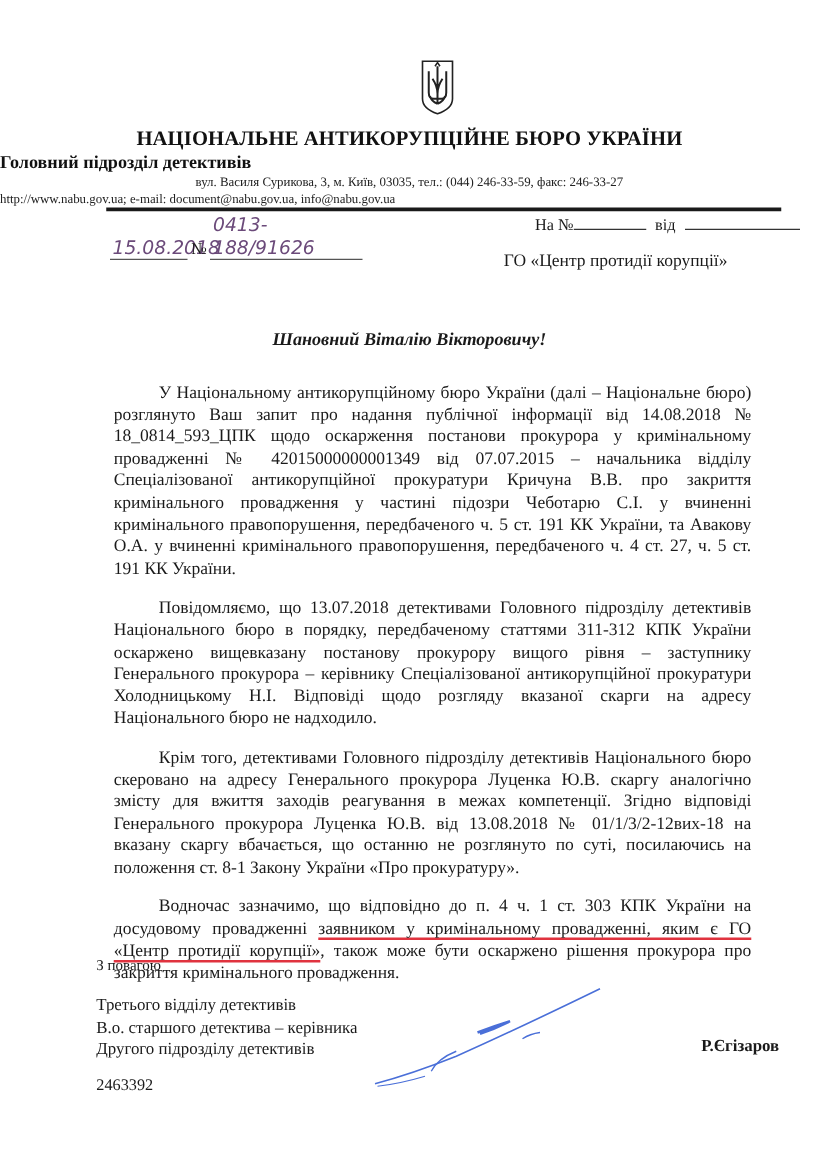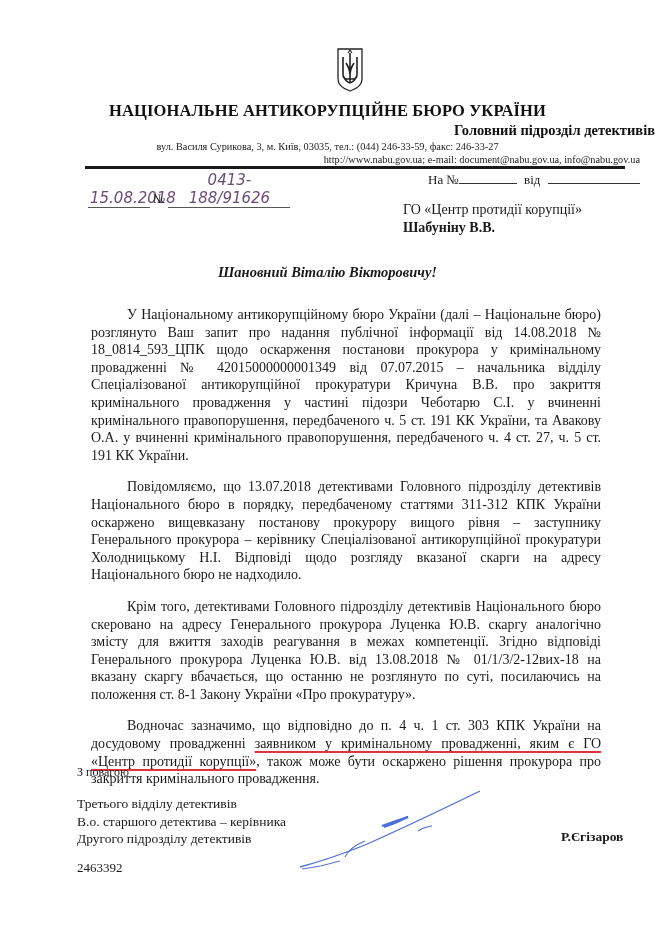--- a/index.html
+++ b/index.html
@@ -7,29 +7,29 @@
     width: 655px; height: 926px; background: #ffffff; position: relative; overflow: hidden;
     font-family: "Liberation Serif", "DejaVu Serif", serif; color: #1a1a1a;
   }
   .abs { position: absolute; }
   .emblem { left: 336px; top: 47px; width: 28px; height: 46px; }
   .org-title {
     left: 0; width: 655px; top: 101px; text-align: center;
     font-weight: bold; font-size: 16.5px; letter-spacing: 0.1px; color: #111;
   }
   .org-sub {
-    left: 0; width: 655px; top: 122px; text-align: right;
+    left: 0; width: 655px; top: 122px; text-align: left;
     font-weight: bold; font-size: 14.5px; color: #111;
   }
   .org-addr {
     left: 0; width: 655px; top: 141px; text-align: center;
     font-size: 10.3px; color: #222;
   }
   .org-web {
-    left: 0; width: 640px; top: 154px; text-align: right;
+    left: 0; width: 640px; top: 154px; text-align: left;
     font-size: 10.3px; color: #222;
   }
   .sep { left: 85px; width: 540px; top: 166px; height: 3px; background: #1a1a1a; }
   .reg-row { left: 88px; top: 171px; font-size: 13px; height: 16px; }
   .hand {
     font-family: "DejaVu Sans", sans-serif; font-style: italic; font-size: 15px;
     color: #6b4a7a; border-bottom: 1px solid #555; display: inline-block; padding: 0 2px;
   }
   .reg-no-label { display: inline-block; margin: 0 3px; font-size: 13px; }
   .ref-row { left: 428px; top: 171px; font-size: 13px; }
@@ -62,31 +62,30 @@
     <path d="M12 6 L14 3 L16 6" fill="none" stroke="#222" stroke-width="1.2"></path>
   </svg>
 </div>
 <div class="abs org-title">НАЦІОНАЛЬНЕ АНТИКОРУПЦІЙНЕ БЮРО УКРАЇНИ</div>
 <div class="abs org-sub">Головний підрозділ детективів</div>
 <div class="abs org-addr">вул. Василя Сурикова, 3, м. Київ, 03035, тел.: (044) 246-33-59, факс: 246-33-27</div>
 <div class="abs org-web">http://www.nabu.gov.ua; e-mail: document@nabu.gov.ua, info@nabu.gov.ua</div>
 <div class="abs sep"></div>
 
 <div class="abs reg-row">
-  <span class="hand" style="width:58px;">15.08.2018</span><span class="reg-no-label">№</span><span class="hand" style="width:118px;text-align:center;">0413-188/91626</span>
+  <span class="hand" style="width:58px;">15.08.2018</span><span class="reg-no-label">№</span><span class="hand" style="width:118px;">0413-188/91626</span>
 </div>
 <div class="abs ref-row">
   <span>На №</span><span class="blank" style="width:58px;"></span>
   <span style="margin-left:4px;">від</span>
   <span class="blank" style="width:92px; margin-left:4px;"></span>
 </div>
 
 <div class="abs addressee">
   <div>ГО «Центр протидії корупції»</div>
-  <div class="b">Шабуніну В.В.</div>
 </div>
 
 <div class="abs greeting">Шановний Віталію Вікторовичу!</div>
 
 <div class="abs body-text">
   <p>У Національному антикорупційному бюро України (далі – Національне бюро) розглянуто Ваш запит про надання публічної інформації від 14.08.2018 № 18_0814_593_ЦПК щодо оскарження постанови прокурора у кримінальному провадженні № 42015000000001349 від 07.07.2015 – начальника відділу Спеціалізованої антикорупційної прокуратури Кричуна В.В. про закриття кримінального провадження у частині підозри Чеботарю С.І. у вчиненні кримінального правопорушення, передбаченого ч. 5 ст. 191 КК України, та Авакову О.А. у вчиненні кримінального правопорушення, передбаченого ч. 4 ст. 27, ч. 5 ст. 191 КК України.</p>
   <p>Повідомляємо, що 13.07.2018 детективами Головного підрозділу детективів Національного бюро в порядку, передбаченому статтями 311-312 КПК України оскаржено вищевказану постанову прокурору вищого рівня – заступнику Генерального прокурора – керівнику Спеціалізованої антикорупційної прокуратури Холодницькому Н.І. Відповіді щодо розгляду вказаної скарги на адресу Національного бюро не надходило.</p>
   <p>Крім того, детективами Головного підрозділу детективів Національного бюро скеровано на адресу Генерального прокурора Луценка Ю.В. скаргу аналогічно змісту для вжиття заходів реагування в межах компетенції. Згідно відповіді Генерального прокурора Луценка Ю.В. від 13.08.2018 № 01/1/3/2-12вих-18 на вказану скаргу вбачається, що останню не розглянуто по суті, посилаючись на положення ст. 8-1 Закону України «Про прокуратуру».</p>
   <p><span>Водночас зазначимо, що відповідно до п. 4 ч. 1 ст. 303 КПК України на досудовому провадженні </span><span class="u-red">заявником у кримінальному провадженні, яким є ГО «Центр протидії корупції»</span><span>, також може бути оскаржено рішення прокурора про закриття кримінального провадження.</span></p>
 </div>

